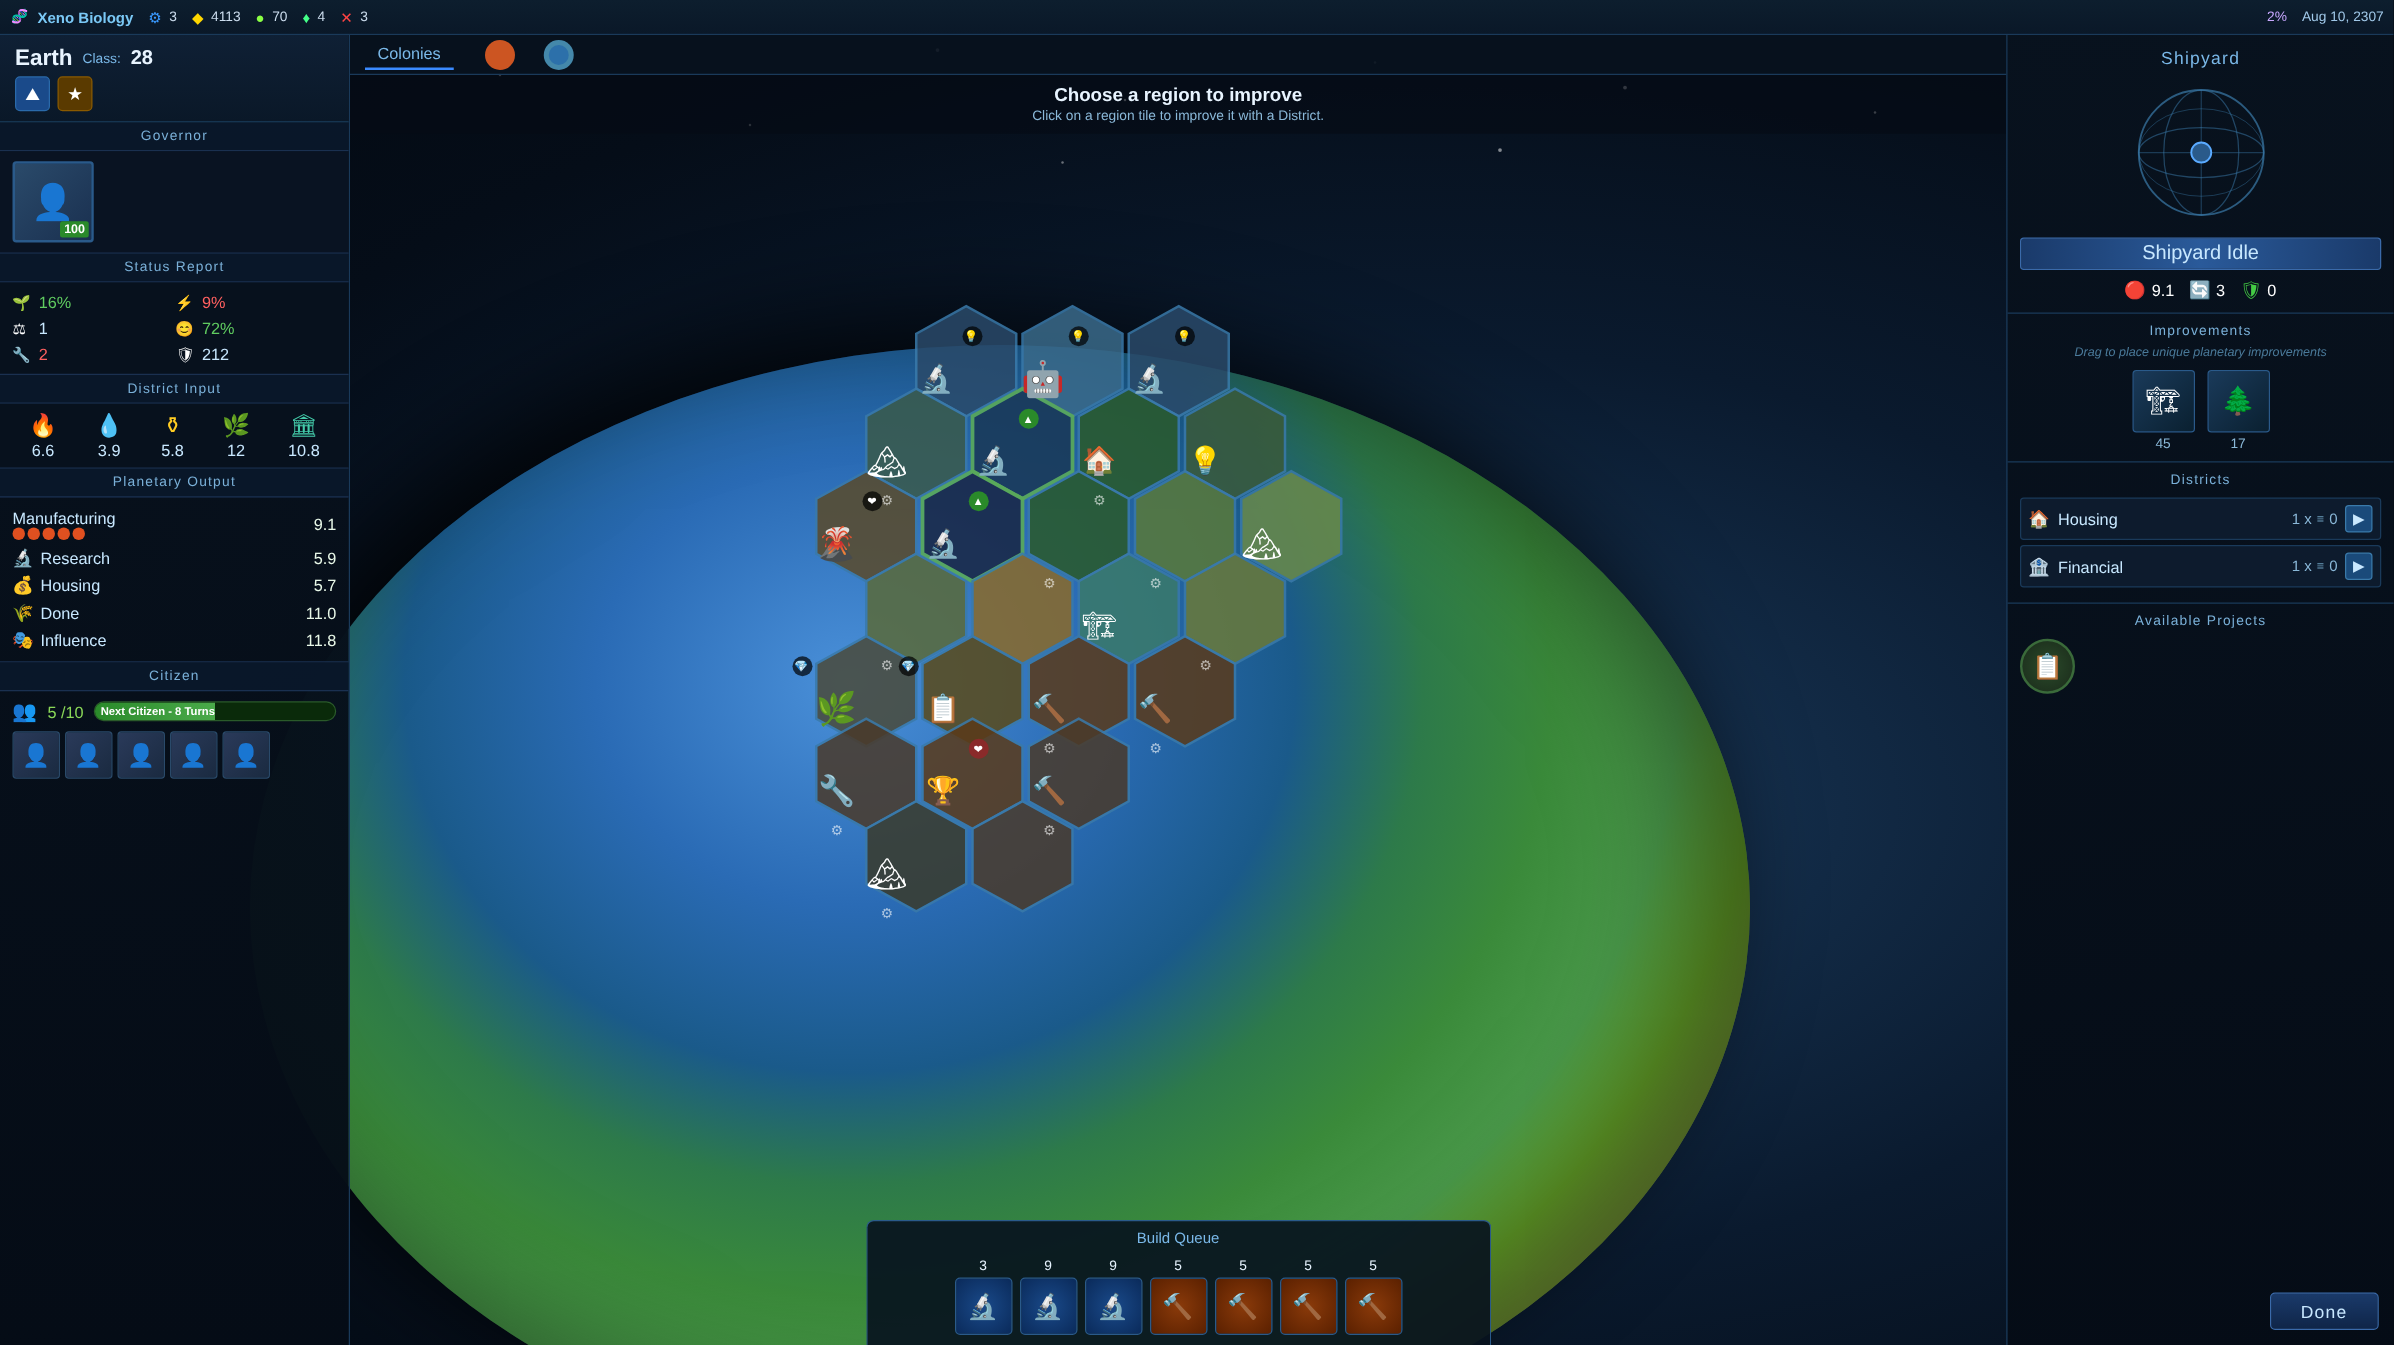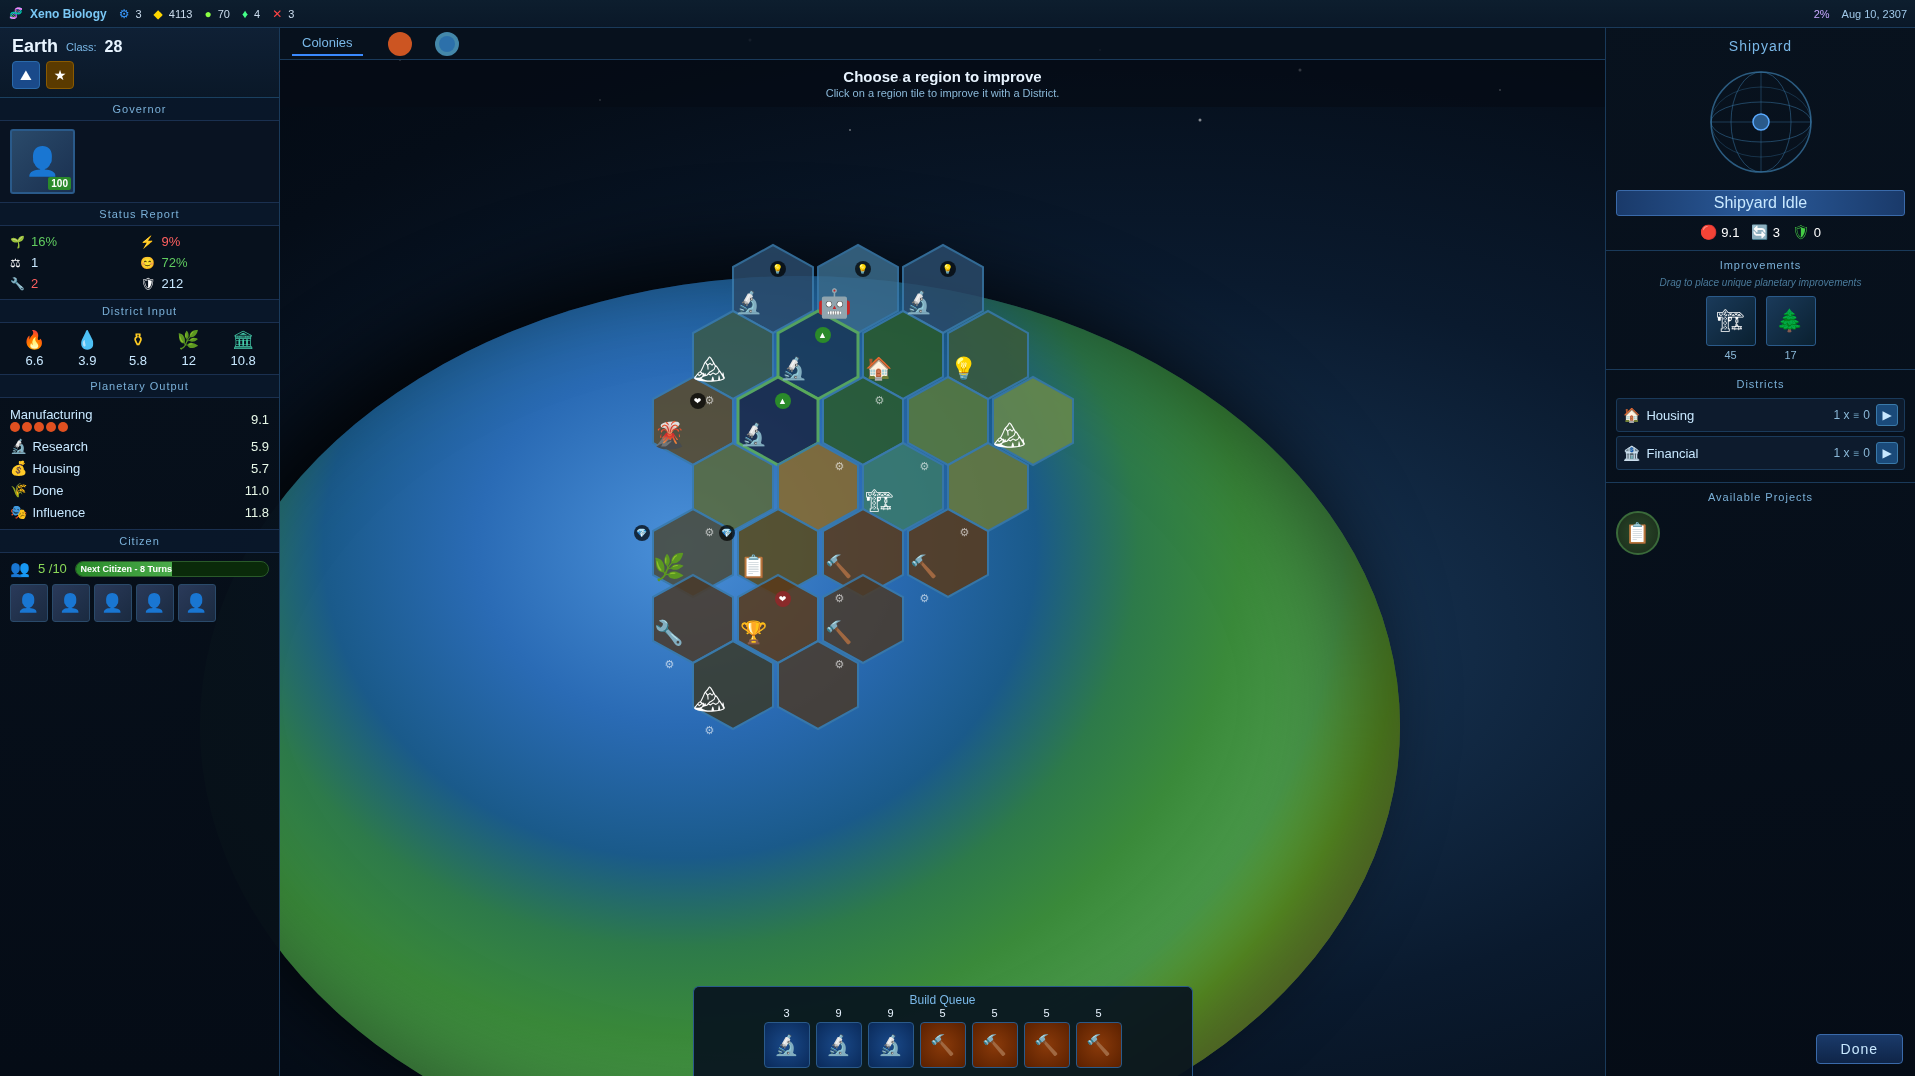--- a/index.html
+++ b/index.html
@@ -290,21 +290,21 @@
       bottom: 0; left: 50%;
       transform: translateX(-50%);
       width: 500px;
       background: rgba(8,18,30,0.92);
       border: 1px solid #2a5a8a;
       border-bottom: none;
       border-radius: 6px 6px 0 0;
       padding: 6px 10px 8px;
     }
 
-    .bq-title { text-align: center; font-size: 12px; color: #7ab8e8; margin-bottom: 0; }
+    .bq-title { text-align: center; font-size: 12px; color: #7ab8e8; margin-bottom: 10px; }
     .bq-items { display: flex; gap: 6px; justify-content: center; }
     .bq-item {
       display: flex; flex-direction: column; align-items: center; gap: 3px;
     }
     .bq-num { font-size: 11px; color: #e8f4ff; }
     .bq-icon {
       width: 46px; height: 46px;
       border-radius: 4px;
       display: flex; align-items: center; justify-content: center;
       font-size: 20px;

